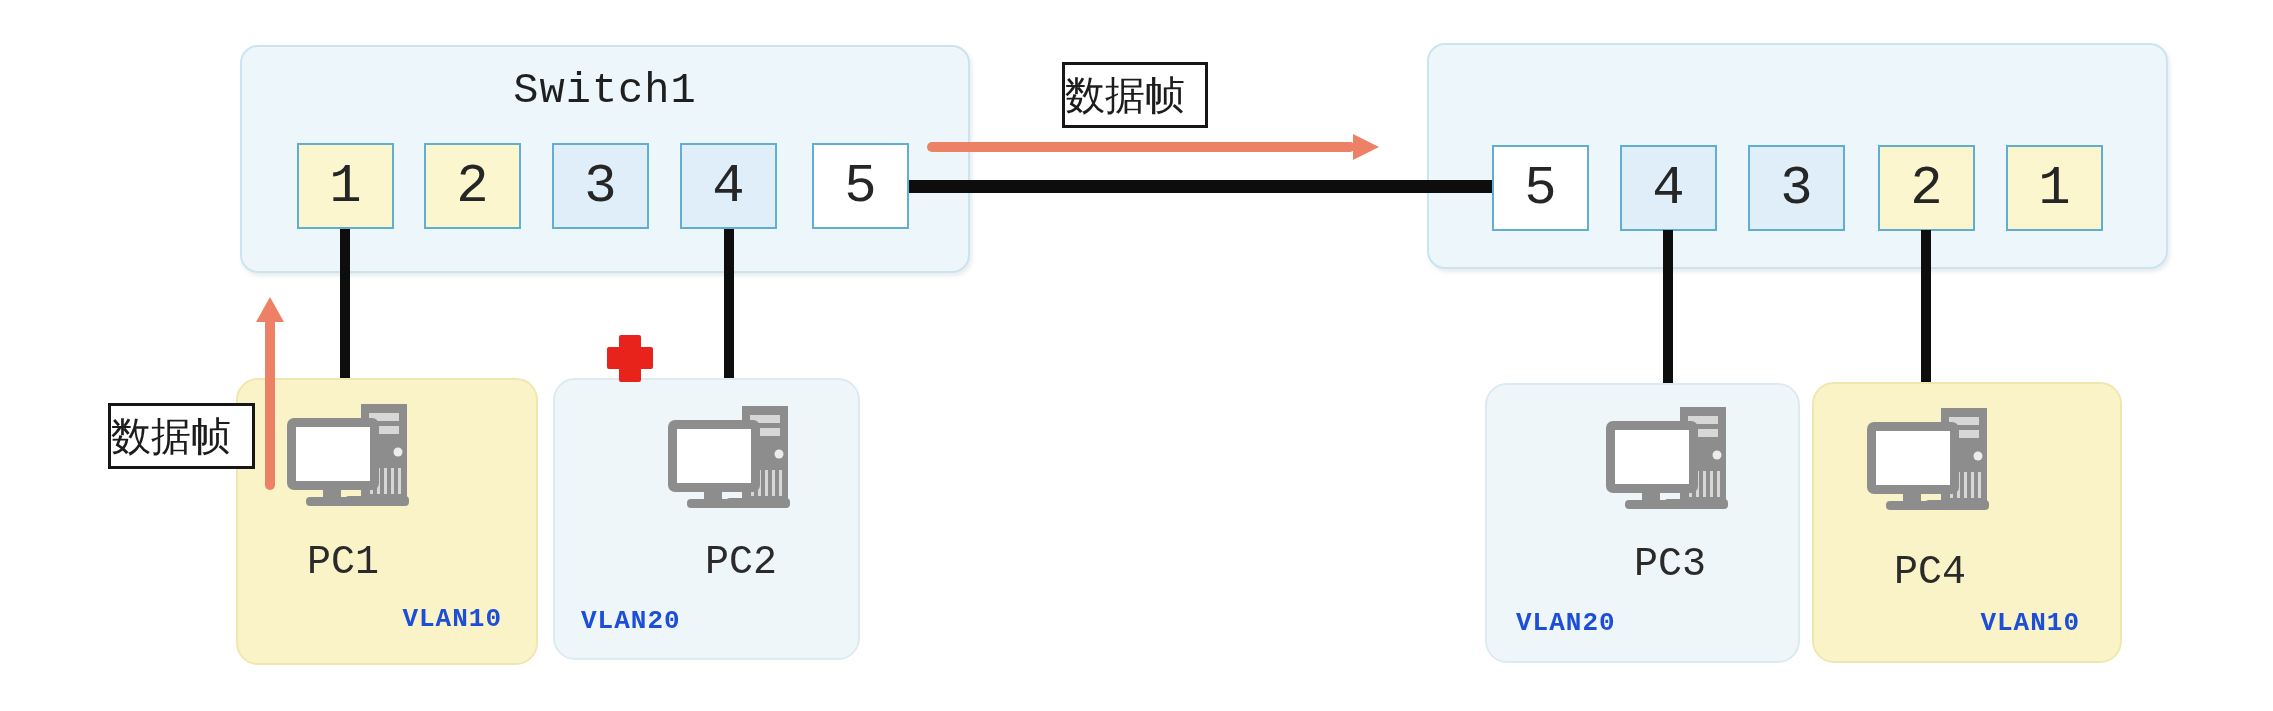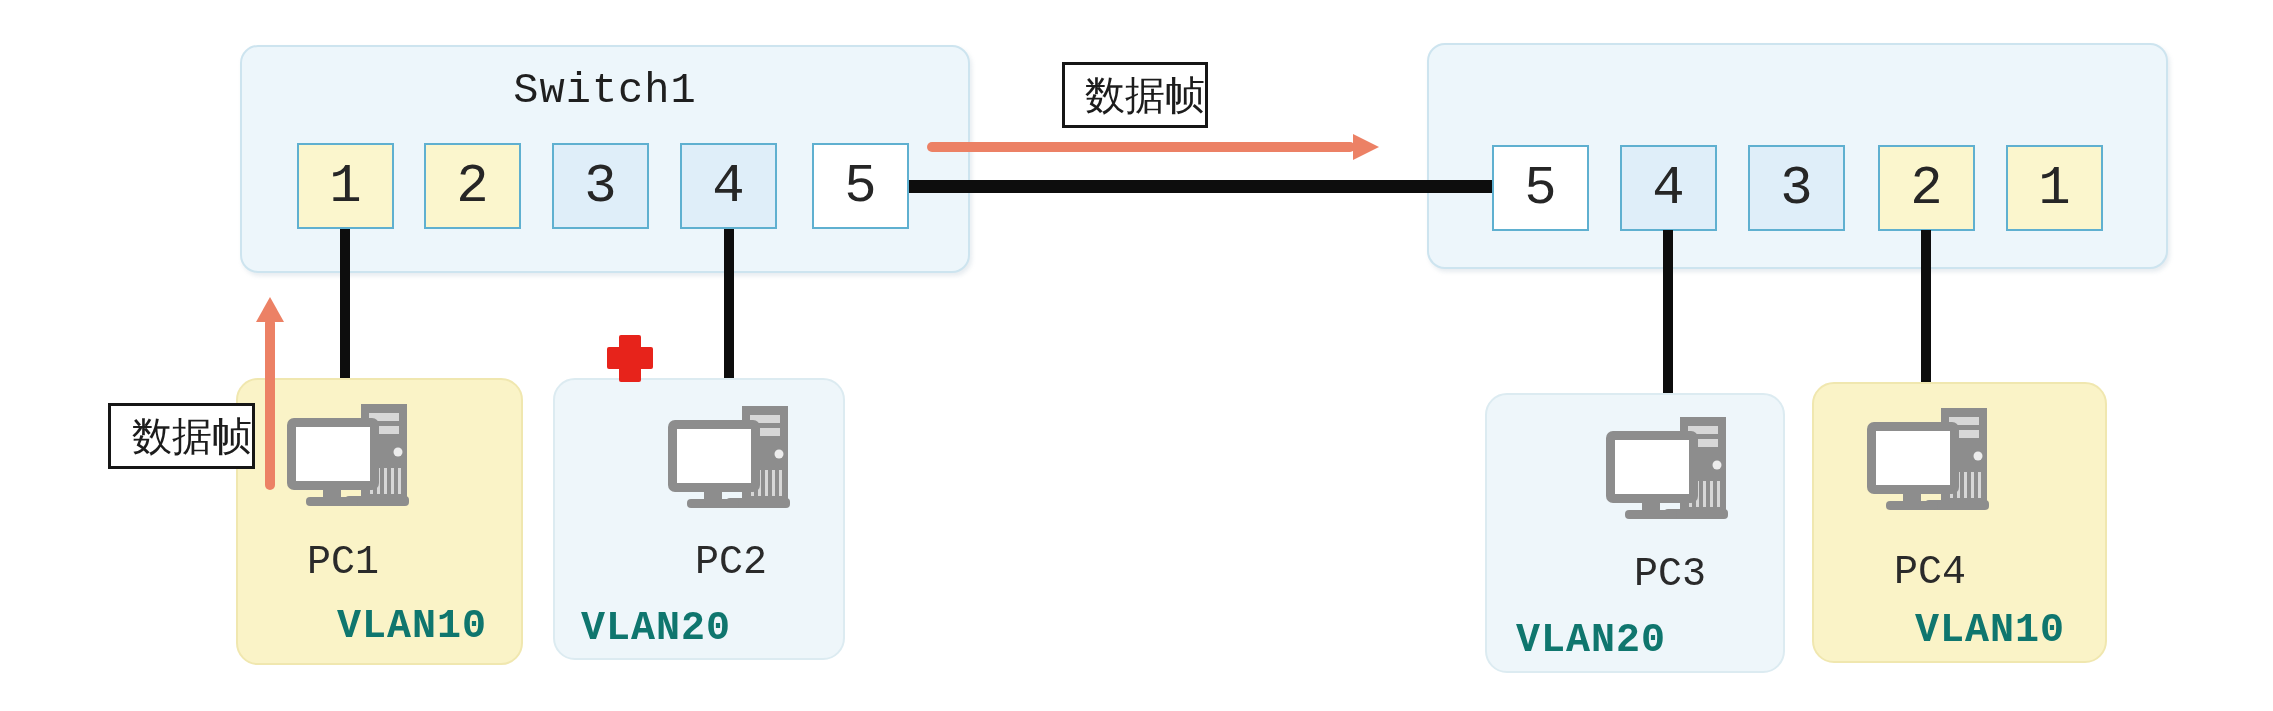--- a/index.html
+++ b/index.html
@@ -35,33 +35,33 @@
     border-top:13px solid transparent;border-bottom:13px solid transparent;
     border-left:26px solid var(--arrow,#ec8165);
   }
   .tri-up{
     border-left:14px solid transparent;border-right:14px solid transparent;
     border-bottom:25px solid var(--arrow,#ec8165);
   }
   
   .frame-label{
     position:absolute;background:#ffffff;border:3px solid #161616;
-    display:flex;align-items:center;justify-content:flex-end;
+    display:flex;align-items:center;justify-content:flex-start;
     font-size:40px;color:#1c1c1c;
     font-family:"Liberation Sans","DejaVu Sans",sans-serif;
   }
   
-  .pc-box{position:absolute;border-radius:22px;}
+  .pc-box{position:absolute;border-radius:22px;padding-left:15px;}
   .pc-yellow{background:var(--pc-yellow,#faf3c7);border:2px solid var(--pc-yellow-border,#f0e7af);}
   .pc-blue{background:var(--pc-blue,#eef6fa);border:2px solid var(--pc-blue-border,#dcebf1);}
   .pc-name{
     position:absolute;transform:translateX(-50%);font-size:40px;color:#2a2a2a;white-space:nowrap;
   }
   .vlan-label{
-    position:absolute;font-size:40px;font-weight:bold;color:#0f766e;white-space:nowrap;letter-spacing:1px;
+    position:absolute;font-size:26px;font-weight:bold;color:#1d4ed8;white-space:nowrap;letter-spacing:1px;
   }
   .pc-icon{position:absolute;width:130px;height:104px;}
   
   .cross{position:absolute;width:46px;height:47px;}
   .cross .v{position:absolute;left:12px;top:0;width:22px;height:47px;background:var(--cross,#e7231b);border-radius:2px;}
   .cross .h{position:absolute;left:0;top:12px;width:46px;height:22px;background:var(--cross,#e7231b);border-radius:2px;}
   svg.defs{position:absolute;width:0;height:0;}
 </style>
 </head>
 <body>
@@ -128,30 +128,30 @@
   <div class="arrow-line" style="left:265px;top:318px;width:10px;height:172px"></div>
   <div class="tri tri-up" style="left:256px;top:297px"></div>
   <div class="frame-label" style="left:108px;top:403px;width:141px;height:60px">
     <span>数据帧</span>
   </div>
 
   <div class="pc-box pc-blue" style="left:553px;top:378px;width:288px;height:278px">
     <svg class="pc-icon" style="left:113px;top:26px">
         <use href="#pc-icon"></use>
       </svg>
-    <div class="pc-name" style="left:176px;top:160px">PC2</div>
+    <div class="pc-name" style="left:186px;top:160px">PC2</div>
     <div class="vlan-label" style="left:26px;top:226px">VLAN20</div>
   </div>
 
   <div class="cross" style="left:607px;top:335px">
     <div class="v"></div>
     <div class="h"></div>
   </div>
 
-  <div class="pc-box pc-blue" style="left:1485px;top:393px;width:296px;height:276px">
+  <div class="pc-box pc-blue" style="left:1485px;top:383px;width:296px;height:276px">
     <svg class="pc-icon" style="left:119px;top:22px">
         <use href="#pc-icon"></use>
       </svg>
     <div class="pc-name" style="left:183px;top:157px">PC3</div>
     <div class="vlan-label" style="left:29px;top:223px">VLAN20</div>
   </div>
 
   <div class="pc-box pc-yellow" style="left:1812px;top:382px;width:291px;height:277px">
     <svg class="pc-icon" style="left:53px;top:24px">
         <use href="#pc-icon"></use>

